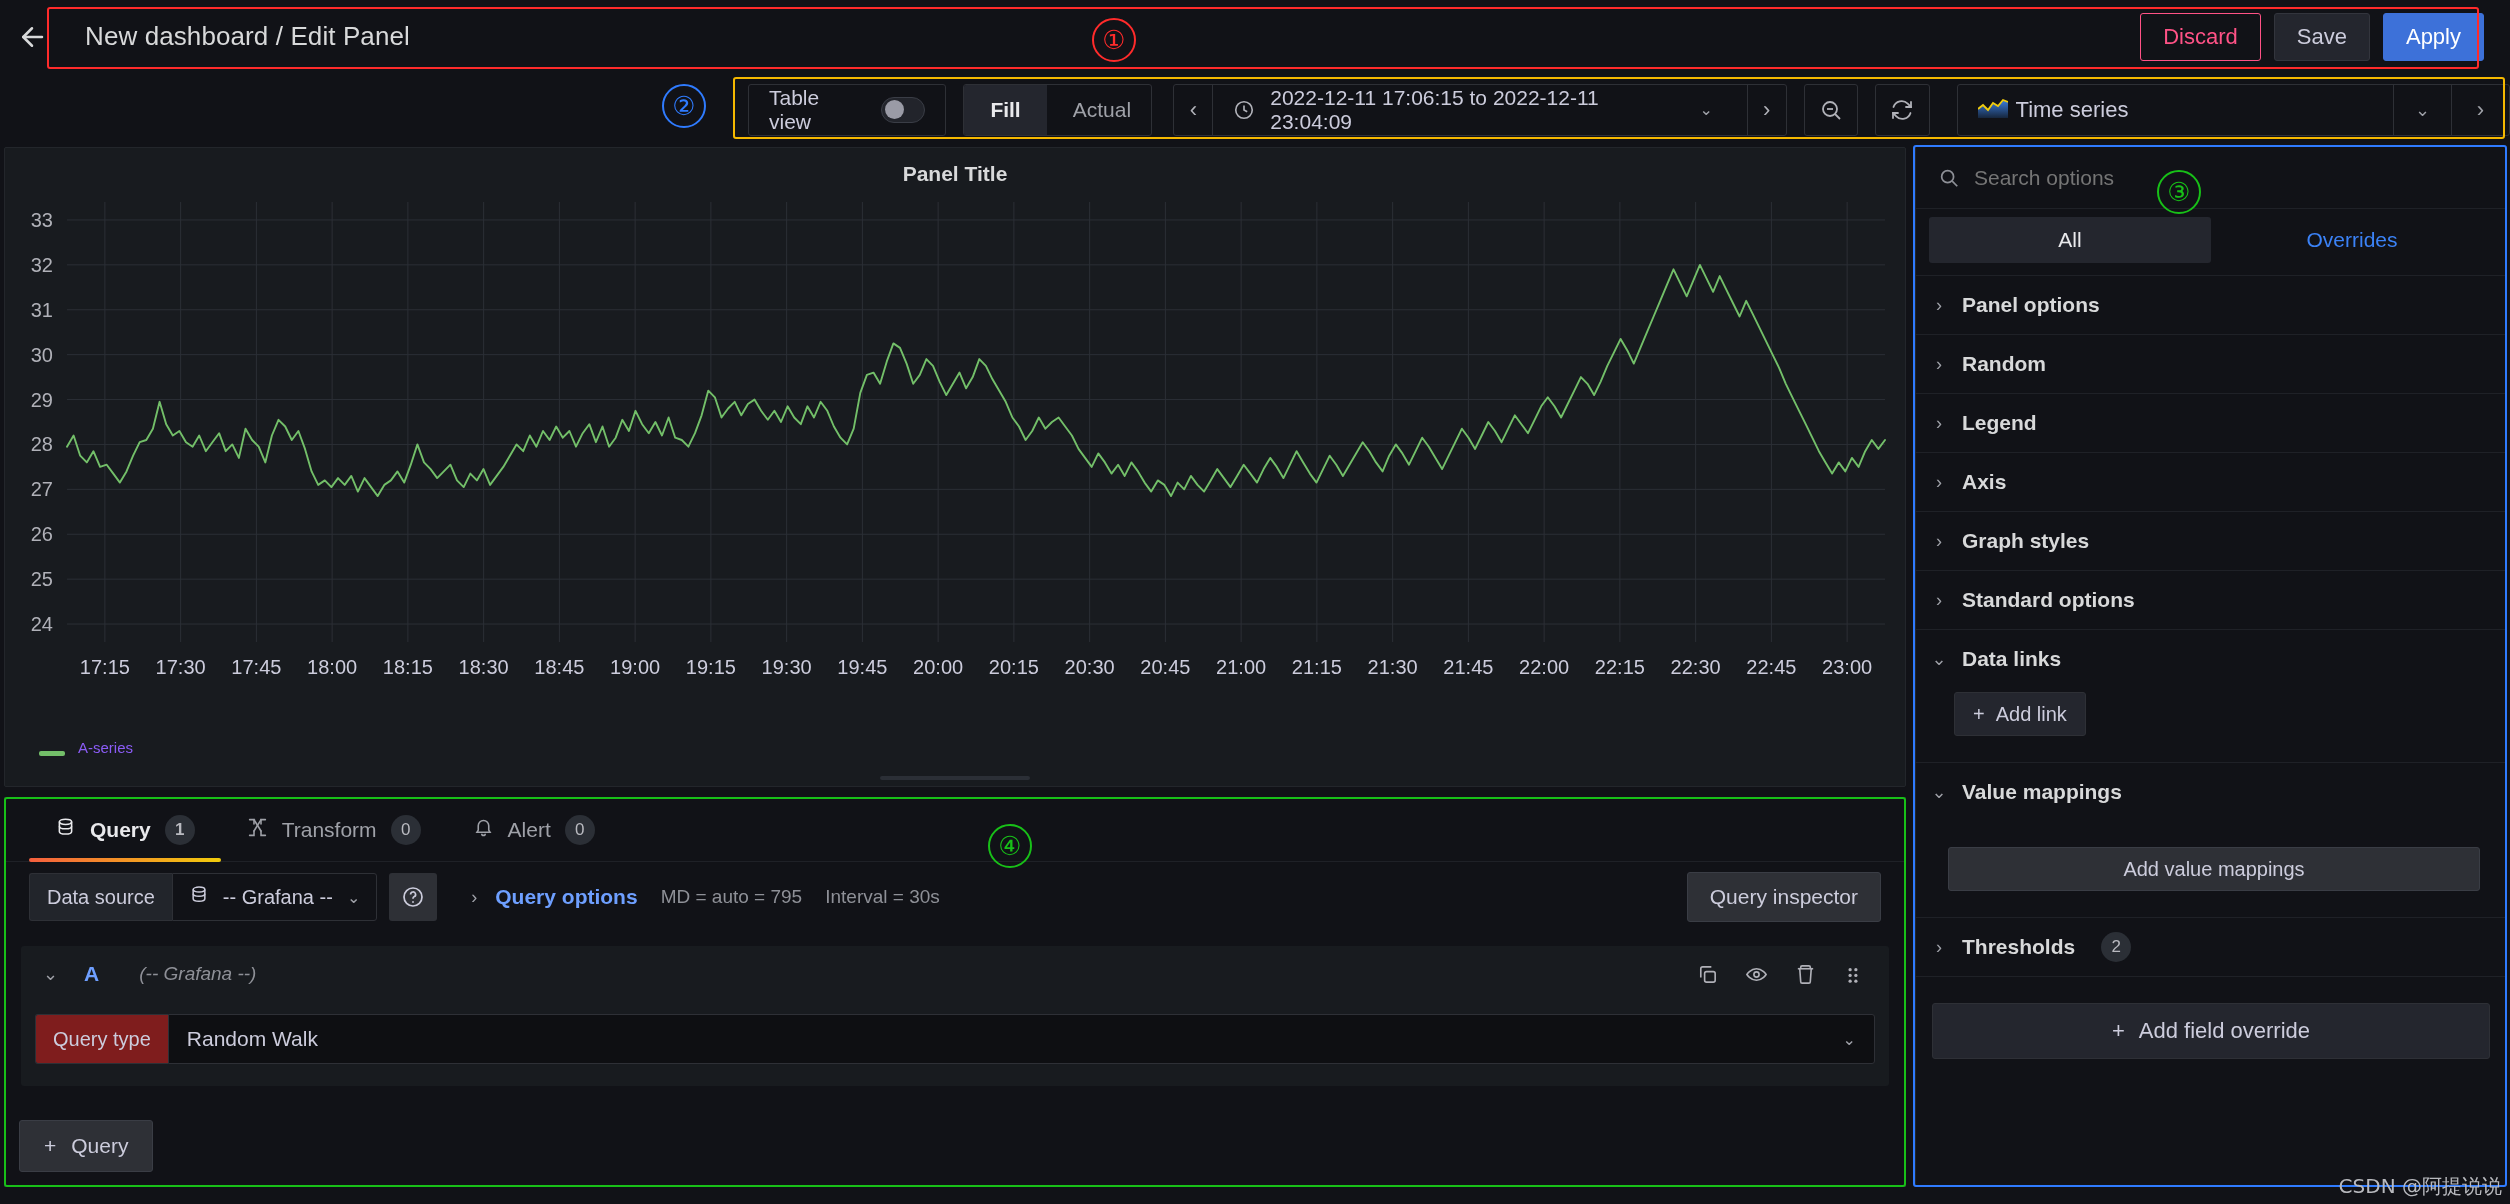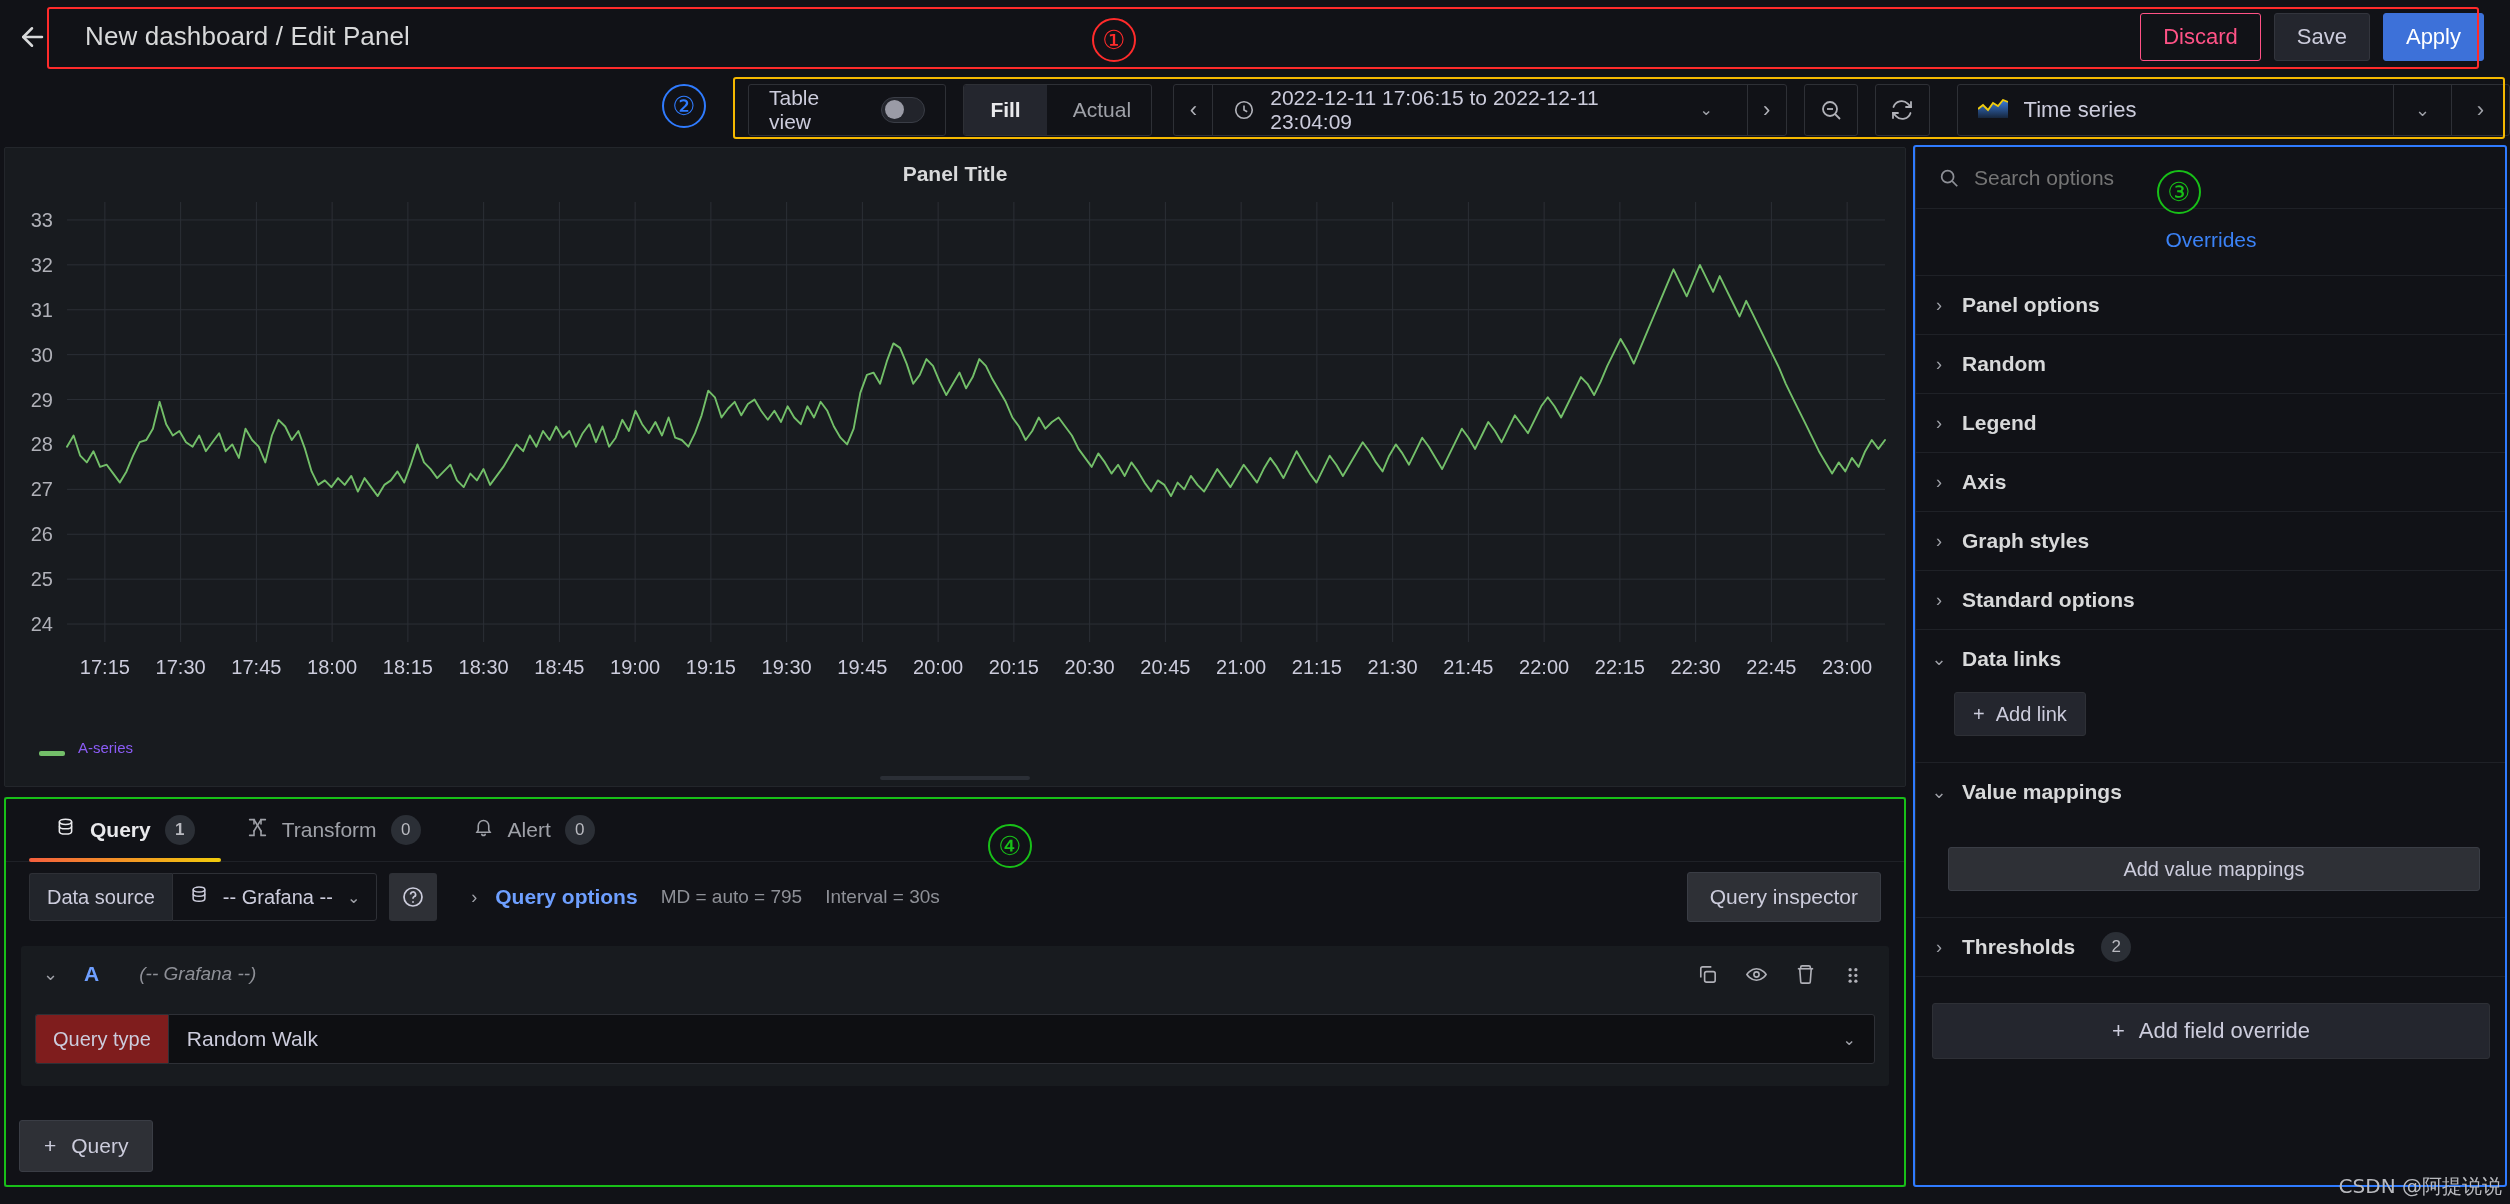--- a/index.html
+++ b/index.html
@@ -44,21 +44,21 @@
   .fa-item.active { background: #24262e; color: #e9e9ec; font-weight: 600; }
   .timepicker { margin-left: 21px; display: flex; align-items: center; height: 52px; border: 1px solid #2e3036; border-radius: 3px; background: #111217; }
   .tp-seg { display: flex; align-items: center; justify-content: center; height: 100%; cursor: pointer; color: #b0b1b8; }
   .tp-arrow { width: 40px; font-size: 22px; border-right: 1px solid #2e3036; }
   .tp-arrow.right { border-right: none; border-left: 1px solid #2e3036; }
   .tp-main { padding: 0 20px; gap: 15px; font-size: 21px; color: #ccccdc; }
   .tp-main .clock { display: inline-flex; }
   .tp-caret { padding: 0 14px; font-size: 16px; color: #9fa1a8; }
   .icon-btn { width: 56px; height: 52px; display: flex; align-items: center; justify-content: center; border: 1px solid #2e3036; border-radius: 3px; margin-left: 17px; cursor: pointer; background: #111217; }
   .viz-picker { margin-left: 27px; display: flex; align-items: center; height: 52px; border: 1px solid #2e3036; border-radius: 3px; background: #111217; width: 570px; }
-  .viz-main { display: flex; align-items: center; gap: 16px; flex: 1; padding: 0 20px; font-size: 22px; color: #ccccdc; font-weight: 500; cursor: pointer; }
+  .viz-main { display: flex; align-items: center; gap: 8px; flex: 1; padding: 0 20px; font-size: 22px; color: #ccccdc; font-weight: 500; cursor: pointer; }
   .viz-caret { width: 58px; display: flex; align-items: center; justify-content: center; font-size: 18px; color: #9fa1a8; border-left: 1px solid #2e3036; height: 100%; cursor: pointer; }
   .viz-next { width: 58px; display: flex; align-items: center; justify-content: center; font-size: 22px; color: #9fa1a8; border-left: 1px solid #2e3036; height: 100%; cursor: pointer; }
 
   
   .panel { position: absolute; left: 4px; top: 147px; width: 1902px; height: 640px; background: #181b1f; border: 1px solid #23262b; border-radius: 2px; }
   .panel-title { text-align: center; font-size: 21px; font-weight: 600; color: #d8d9da; padding-top: 14px; }
   .chart-wrap { position: absolute; left: 0; top: 46px; width: 1900px; height: 540px; }
   .chart-svg { display: block; }
   .legend { position: absolute; left: 34px; bottom: 30px; display: flex; align-items: flex-end; gap: 13px; font-size: 15px; color: #8b5cf6; }
   .legend .swatch { width: 26px; height: 5px; background: #73bf69; border-radius: 2px; }
@@ -283,20 +283,21 @@
 
   <div class="options">
     <div class="search-row">
       <svg viewBox="0 0 24 24" fill="none" stroke="#8e9097" stroke-width="1.9">
           <circle cx="10.5" cy="10.5" r="6.5"></circle>
           <line x1="15.5" y1="15.5" x2="21" y2="21"></line>
         </svg>
       <input class="search-input" placeholder="Search options" style="">
     </div>
     <div class="tabs">
+      <div class="tab active">All</div>
       <div class="tab">Overrides</div>
     </div>
 
     <div class="opt-section">
       <div class="opt-head">
         <span class="opt-caret">›</span>
         <span class="opt-title">Panel options</span>
       </div>
     </div>
     <div class="opt-section">

